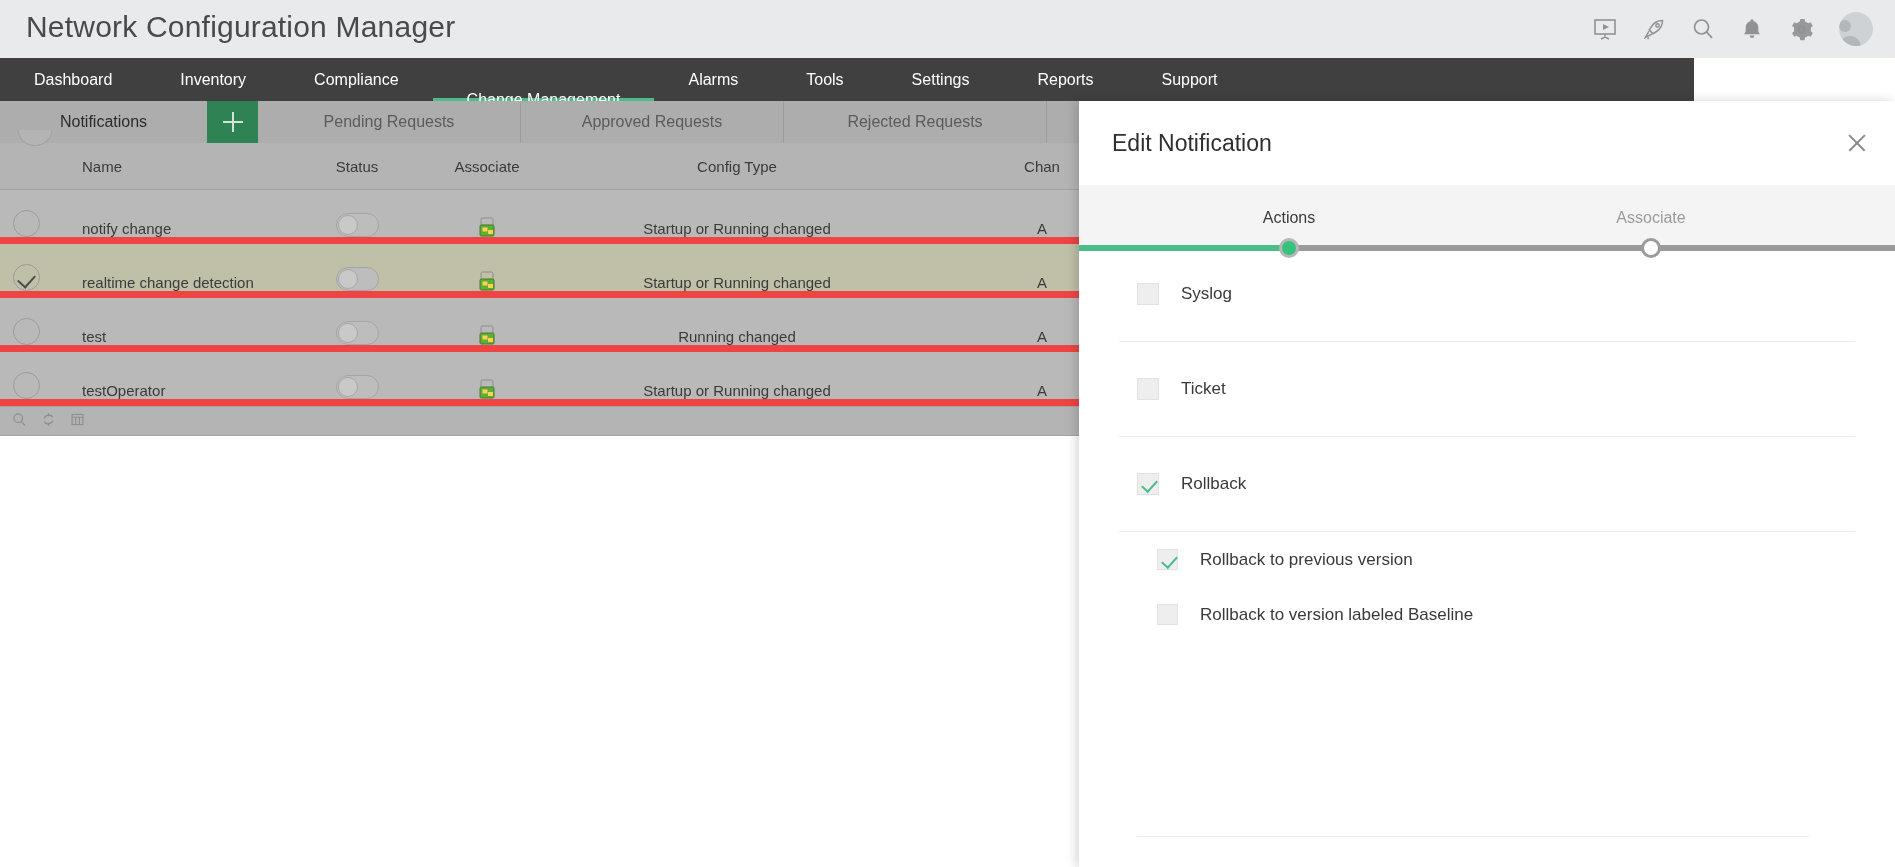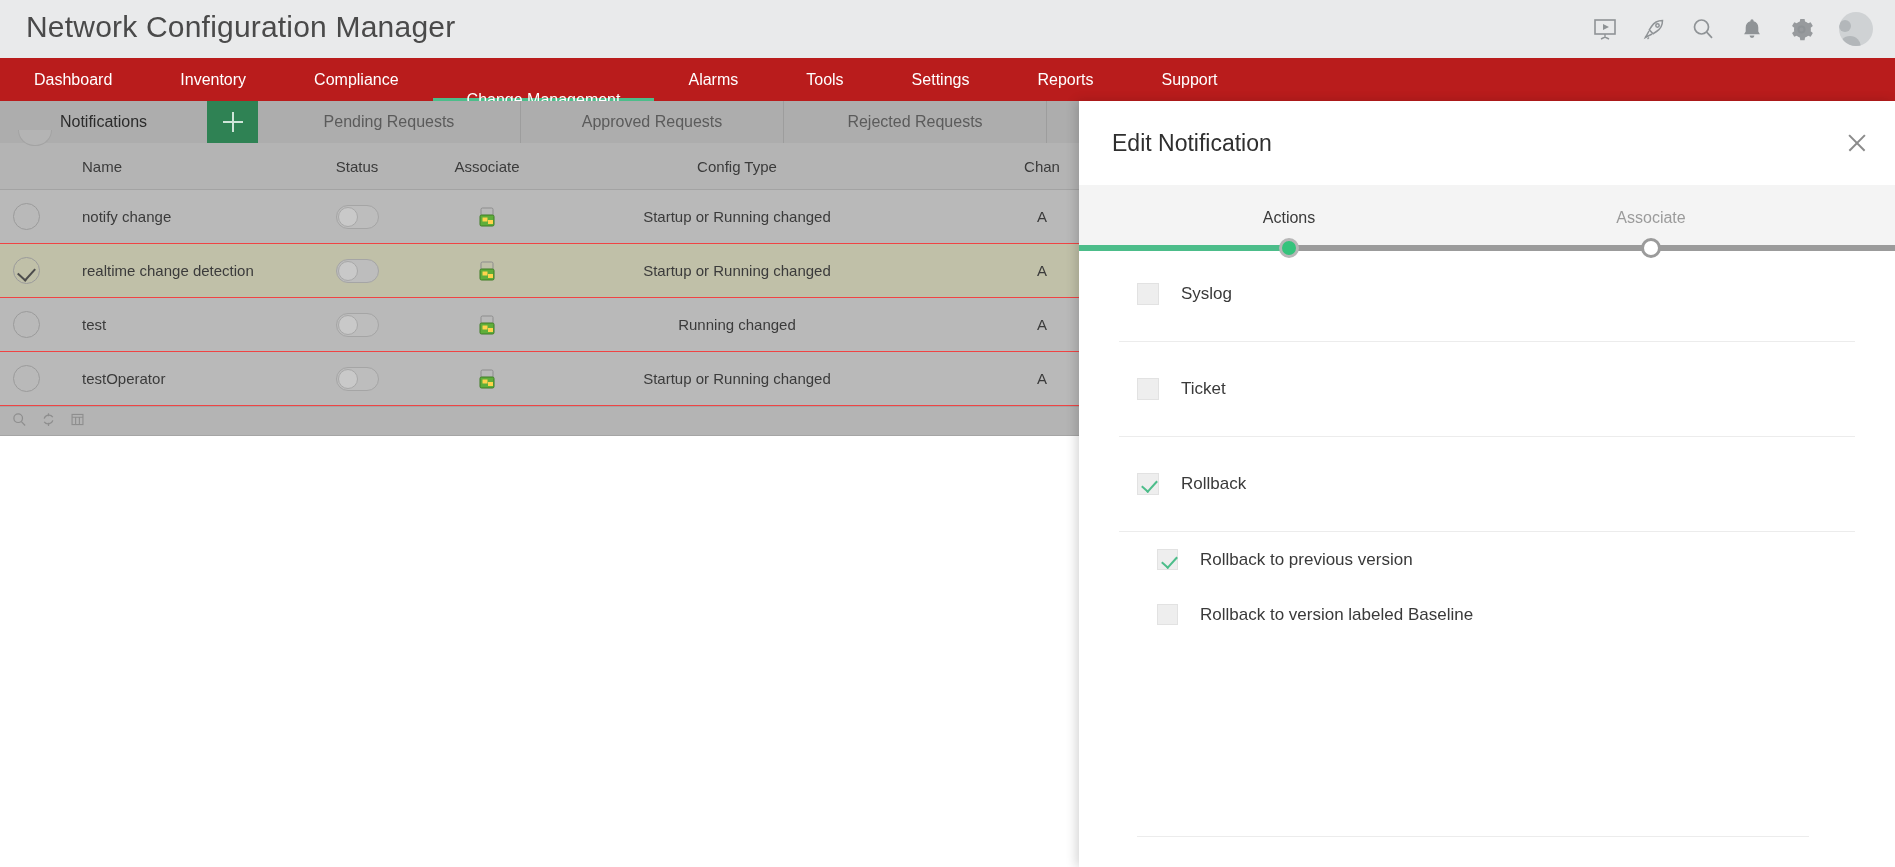--- a/index.html
+++ b/index.html
@@ -70,22 +70,22 @@
     width: 22px; height: 12px;
     border-radius: 11px 11px 0 0;
     background: #b3b7ba;
     position: relative; left: -12px; top: 2px;
   }
 
   
   .mainnav {
     position: absolute;
     top: 58px; left: 0;
-    width: 1895px; height: 43px;
-    background: #b91c1c;
+    width: 1694px; height: 43px;
+    background: #404040;
     display: flex;
     align-items: stretch;
   }
   .mainnav .navitem {
     display: flex;
     align-items: center;
     justify-content: center;
     padding: 0 34px;
     color: #ffffff;
     font-size: 16px;
@@ -179,23 +179,23 @@
   .col-check  { width: 52px; }
   .col-name   { width: 250px; text-align: left; padding-left: 30px; }
   .col-status { width: 110px; }
   .col-assoc  { width: 150px; }
   .col-cfg    { width: 350px; }
   .col-chg    { width: 260px; }
 
   .tbl-row {
     height: 54px;
     display: flex;
-    align-items: center;
+    align-items: flex-end;
     background: #b9b9b9;
-    border-bottom: 1px solid #ef4444;
+    border-bottom: 7px solid #ef4444;
   }
   .tbl-row.selected { background: #c0c0a8; }
   .cell {
     font-size: 15px;
     color: #3b3b3b;
     text-align: center;
   }
   .cell.name { text-align: left; padding-left: 30px; }
 
   .radio {

